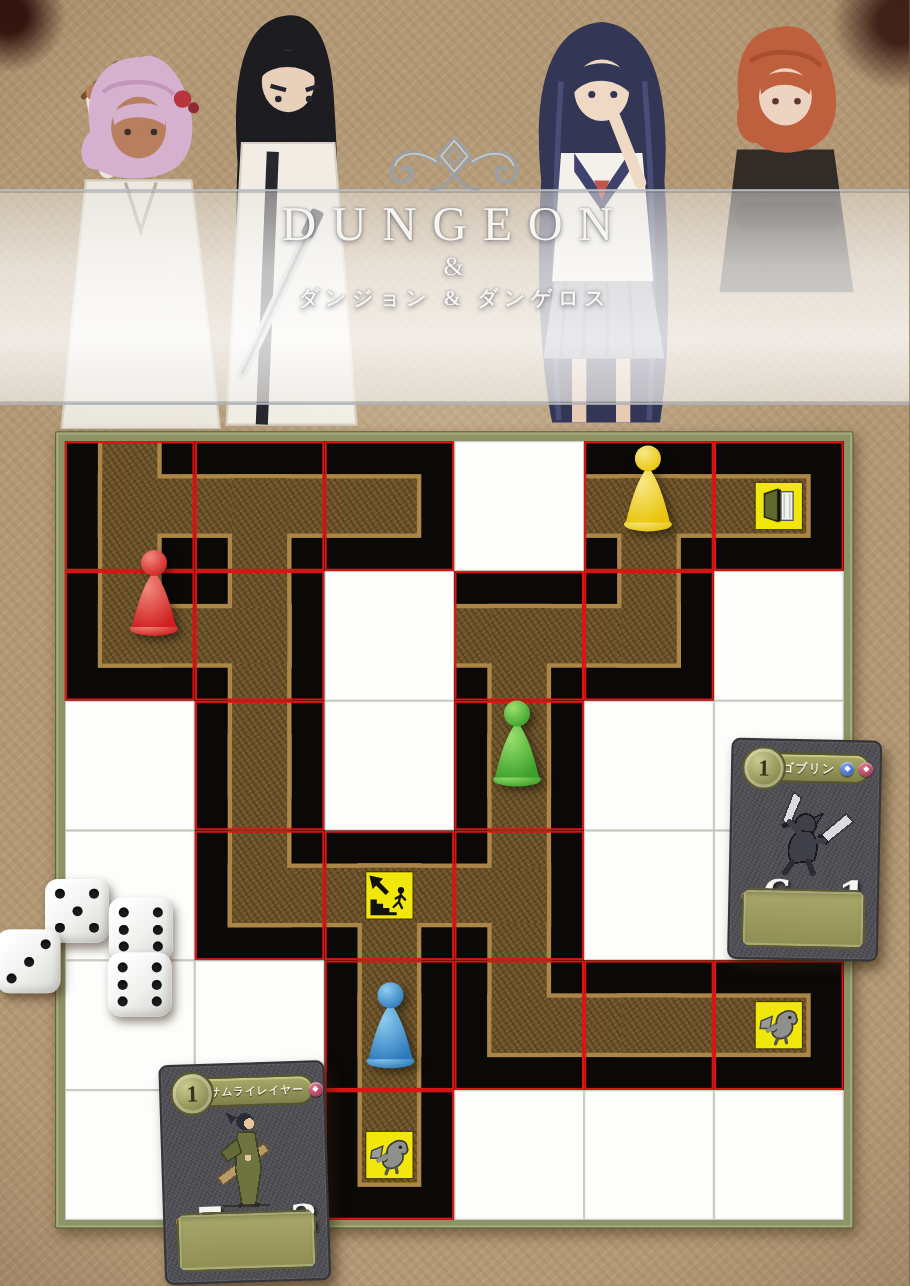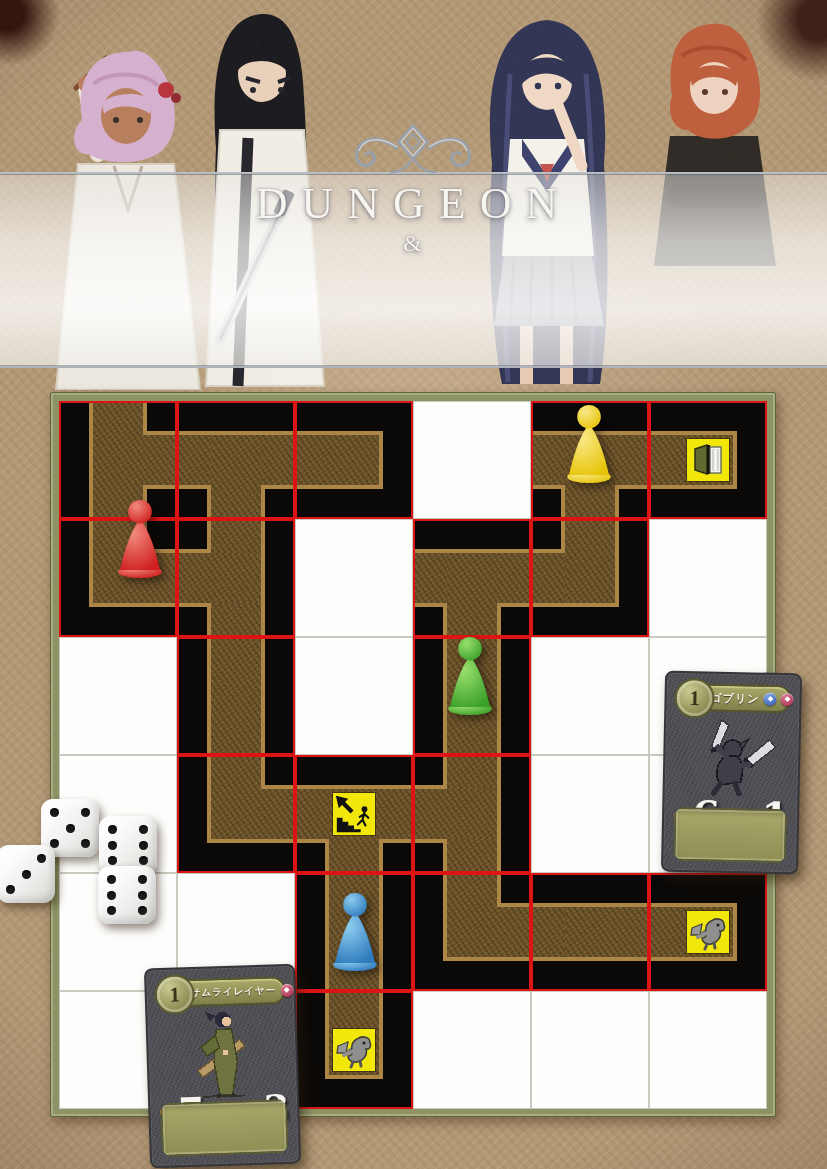--- a/index.html
+++ b/index.html
@@ -190,20 +190,21 @@
       <g fill="none" stroke="#c9ced4" stroke-width="1.4">
         <path d="M80,8 L92,22 L80,36 L68,22 Z"></path>
         <path d="M64,27 C46,15 30,19 26,31"></path>
         <path d="M96,27 C114,15 130,19 134,31"></path>
       </g>
     </svg>
 
     <div class="title-block">
       <div class="title-l1">DUNGEON</div>
       <div class="title-amp">&amp;</div>
+      <div class="title-sub">ダンジョン &amp; ダンゲロス</div>
     </div>
   </div>
 
   <div class="board-frame">
     <div class="board-grid" id="board-grid">
         <div class="cell dark" style="left: 0px; top: 0px;">
           <div class="arm outer N"></div>
           <div class="arm outer E"></div>
           <div class="arm outer S"></div>
           <div class="arm inner N"></div>

